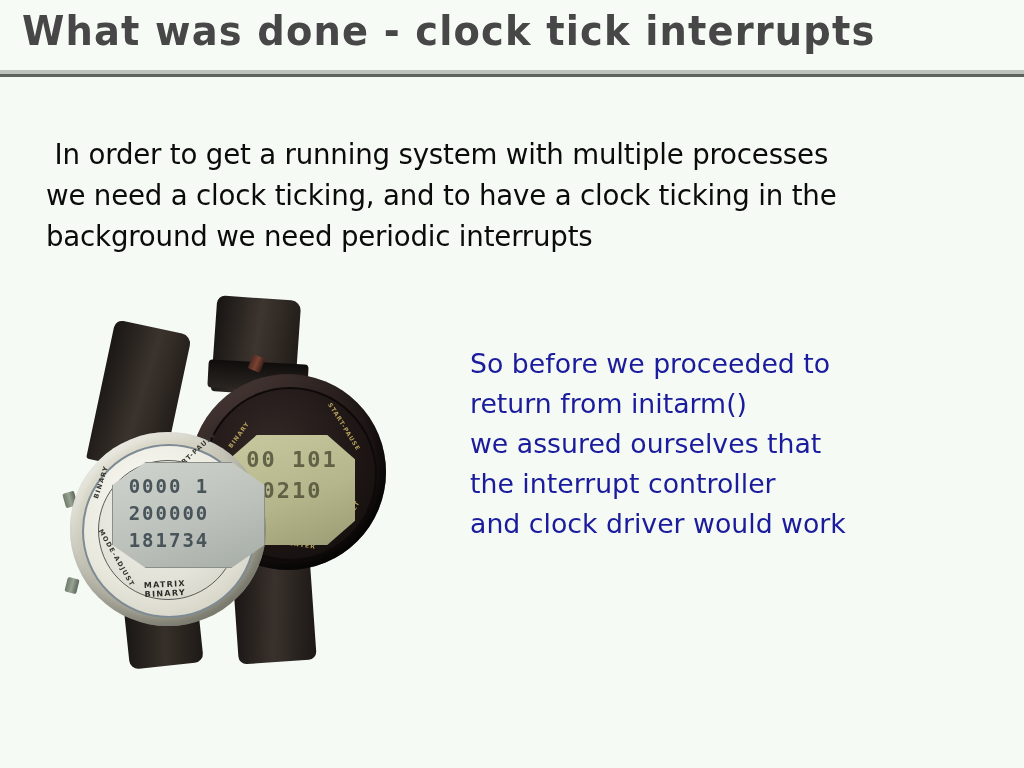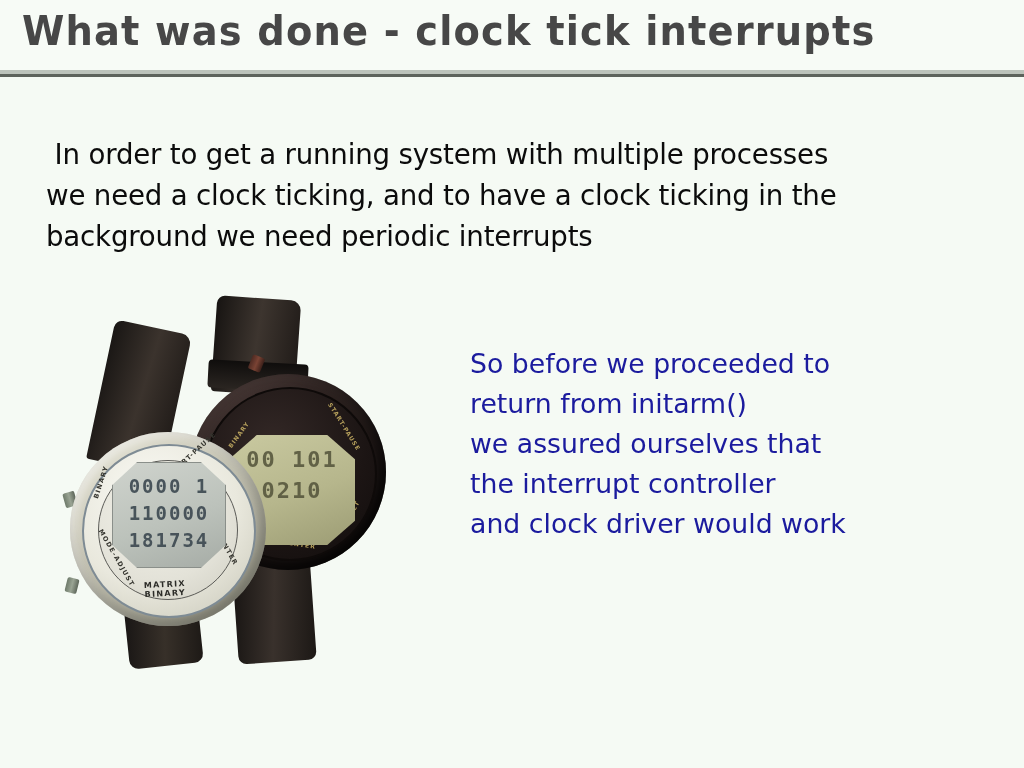--- a/index.html
+++ b/index.html
@@ -246,20 +246,21 @@
     background: radial-gradient(circle at 42% 34%, #f3f2ea 0%, #e3e2d8 60%, #cfcec2 100%);
   }
   #silver-lcd {
     position: absolute;
     left: 50px; top: 166px;
     width: 112px; height: 104px;
     background: linear-gradient(160deg, #cfd3cd 0%, #bcc2bb 55%, #a6aca6 100%);
     clip-path: polygon(22% 0%, 78% 0%, 100% 22%, 100% 78%, 78% 100%, 22% 100%, 0% 78%, 0% 22%);
     overflow: hidden;
     border: 1px solid #8a8f8a;
+    padding-left: 39px;
   }
   #silver-lcd .lcd-rows {
     position: absolute;
     left: 0; top: 10px;
     width: 112px;
     text-align: center;
     font-family: "DejaVu Sans Mono", monospace;
     font-size: 19px;
     line-height: 27px;
     font-weight: bold;
@@ -377,21 +378,21 @@
       </div>
 
       <div class="silver-ring-label" id="silver-lbl-startpause">START-PAUSE</div>
       <div class="silver-ring-label" id="silver-lbl-binary">BINARY</div>
       <div class="silver-ring-label" id="silver-lbl-mode">MODE-ADJUST</div>
       <div class="silver-ring-label" id="silver-lbl-select">SELECT-ENTER</div>
 
       <div id="silver-lcd">
         <div class="lcd-rows">
           <div>0000 1</div>
-          <div>110000</div>
+          <div>200000</div>
           <div>181734</div>
         </div>
       </div>
 
       <div id="silver-brand">
         <div>MATRIX</div>
         <div>BINARY</div>
       </div>
     </div>
 

